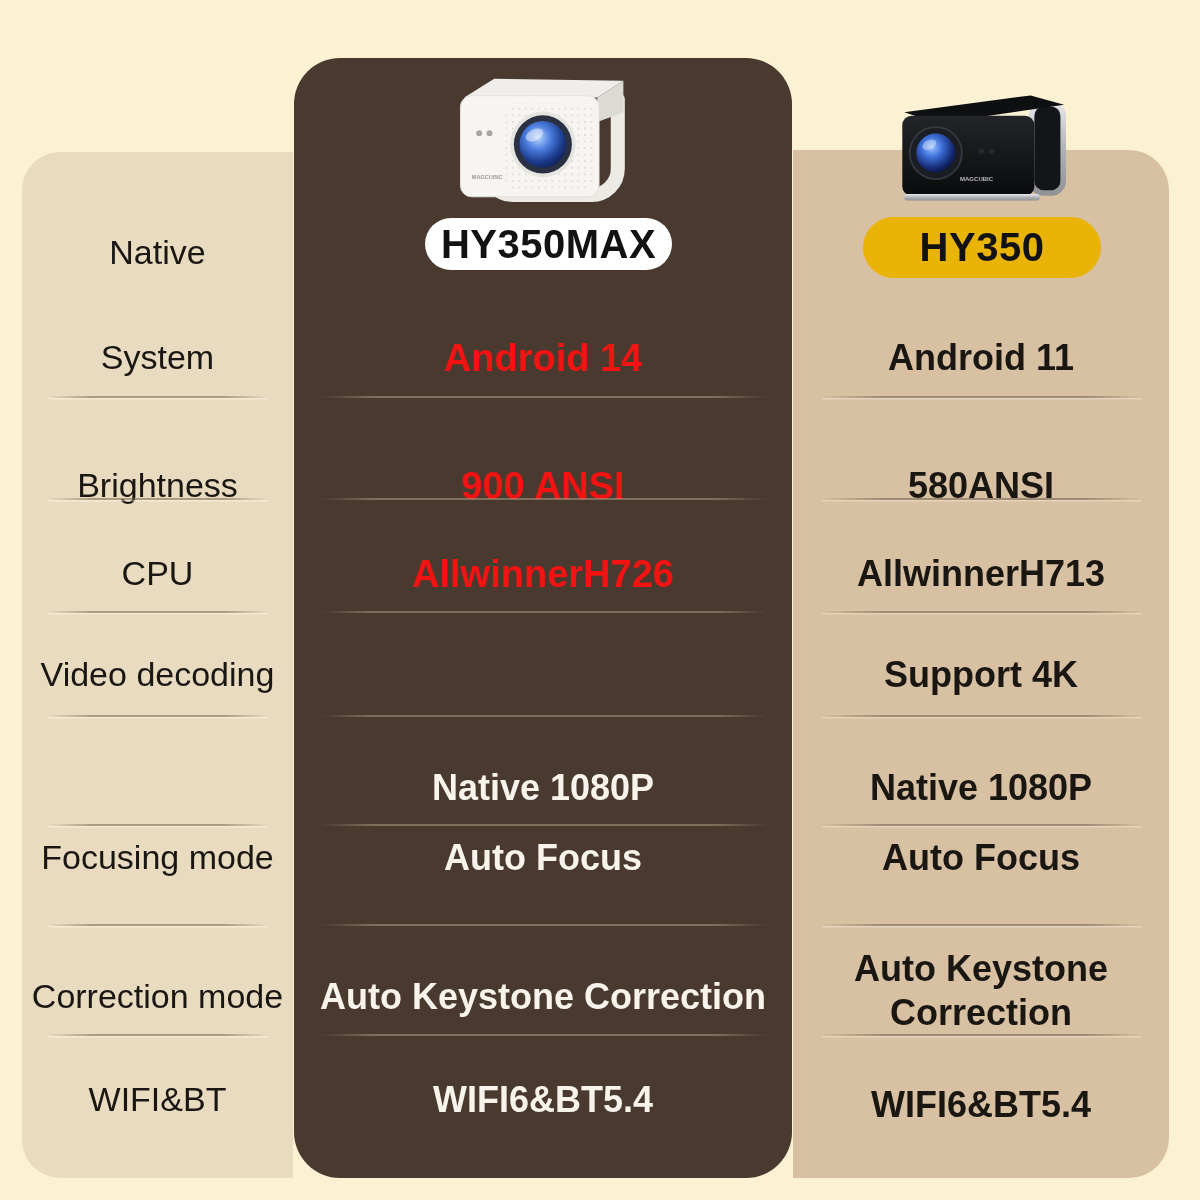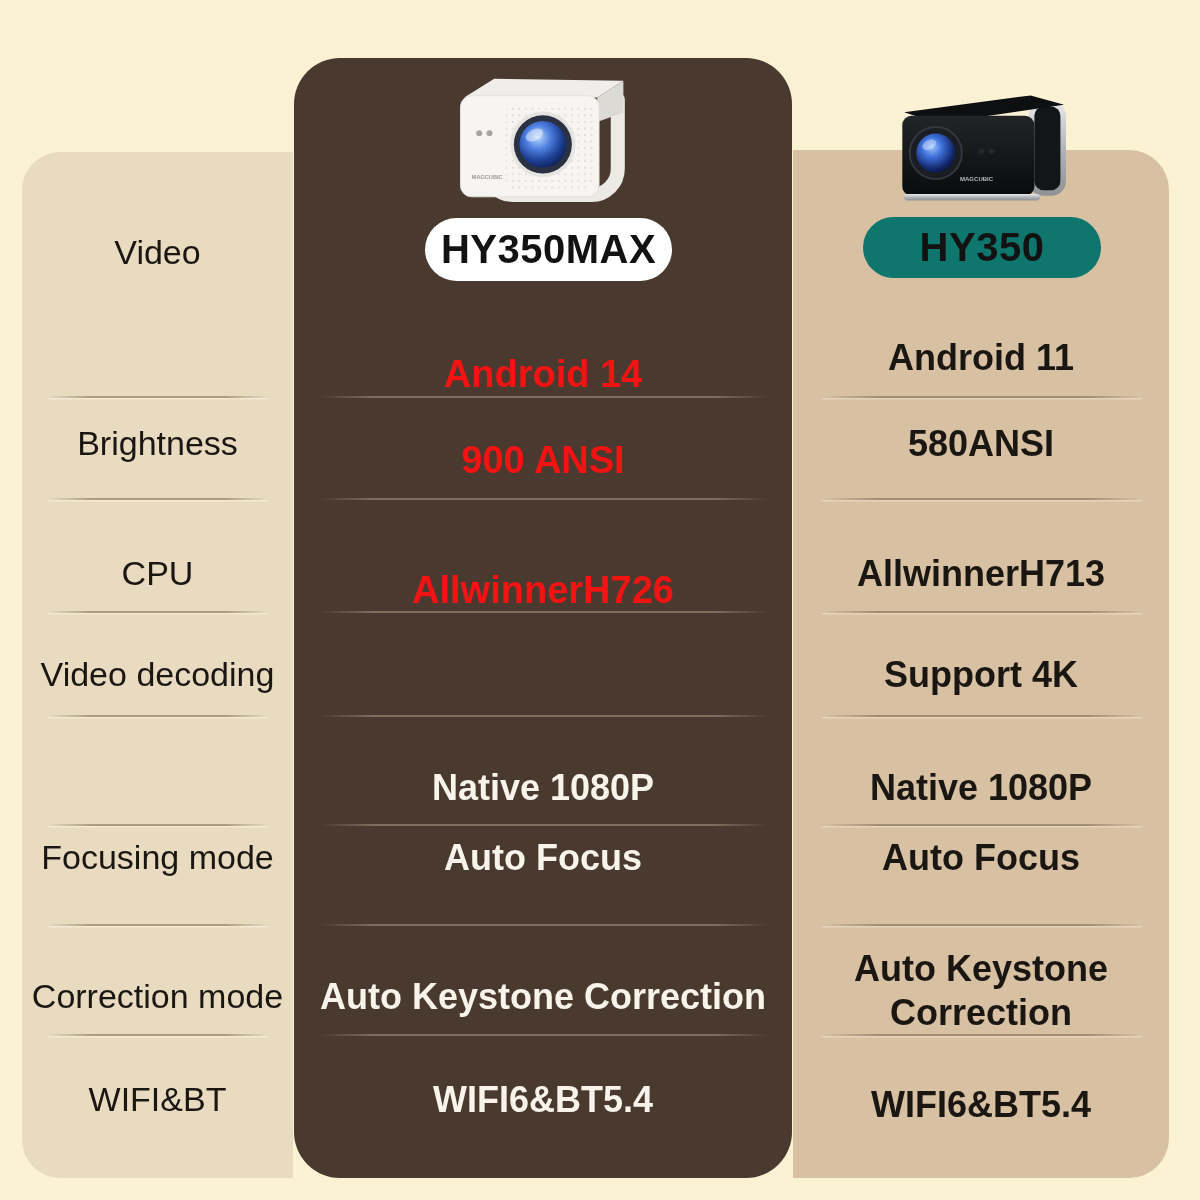--- a/index.html
+++ b/index.html
@@ -9,42 +9,42 @@
     -webkit-font-smoothing:antialiased;
   }
   .panel{position:absolute;}
   .panel-left{left:22px;top:152px;width:271px;height:1026px;background:#E9DBC0;border-radius:38px 0 0 38px;}
   .panel-right{left:793px;top:150px;width:376px;height:1028px;background:#D8C0A2;border-radius:0 40px 40px 0;}
   .panel-center{left:294px;top:58px;width:498px;height:1120px;background:#49392E;border-radius:46px;}
 
   .cell{position:absolute;transform:translateY(-50%);text-align:center;line-height:1.22;}
   .label{left:22px;width:271px;font-size:34px;font-weight:500;color:#1A1713;}
   .mid{left:294px;width:498px;font-size:36px;font-weight:600;color:#F8F4EC;}
-  .mid.red{color:#F31313;font-weight:700;font-size:38px;margin-top:16px;}
+  .mid.red{color:#F31313;font-weight:700;font-size:38px;}
   .rightc{left:800px;width:362px;font-size:36px;font-weight:600;color:#1A1713;}
 
-  .r0{top:253px}.r1{top:358px}.r2{top:444px}.r3{top:574px}.r4{top:675px}
+  .r0{top:253px}.r1{top:358px}.r2{top:486px}.r3{top:574px}.r4{top:675px}
   .r5{top:788px}.r6{top:858px}.r7{top:997px}.r8{top:1100px}
   .rightc.r7{top:991px}.rightc.r8{top:1105px}
 
   .dv{position:absolute;height:2px;border-radius:1px;}
   .dv-l{left:48px;width:220px;
     background:linear-gradient(90deg,rgba(122,102,72,0),rgba(122,102,72,.55) 20%,rgba(122,102,72,.55) 80%,rgba(122,102,72,0));
     box-shadow:0 1.5px 0 rgba(255,250,240,.45);}
   .dv-m{left:320px;width:448px;
     background:linear-gradient(90deg,rgba(215,198,170,0),rgba(215,198,170,.38) 12%,rgba(215,198,170,.38) 88%,rgba(215,198,170,0));}
   .dv-r{left:822px;width:320px;
     background:linear-gradient(90deg,rgba(105,88,66,0),rgba(105,88,66,.5) 18%,rgba(105,88,66,.5) 82%,rgba(105,88,66,0));
     box-shadow:0 1.5px 0 rgba(255,248,234,.35);}
   .t1{top:396px}.t2{top:498px}.t3{top:611px}.t4{top:715px}.t5{top:824px}.t6{top:924px}.t7{top:1034px}
 
   .pill{position:absolute;display:flex;align-items:center;justify-content:center;
     background:#FFFFFF;border-radius:32px;font-weight:700;font-size:40px;color:#121212;letter-spacing:.5px;}
-  .pill-max{left:425px;top:218px;width:247px;height:63px;}
-  .pill-base{left:863px;top:217px;width:238px;height:61px;background:#0f766e;}
+  .pill-max{left:425px;top:218px;width:247px;height:52px;}
+  .pill-base{left:863px;top:217px;width:238px;height:61px;background:#eab308;}
 
   .proj{position:absolute;}
   .proj-white{left:438px;top:60px;width:206px;height:150px;}
   .proj-black{left:893px;top:84px;width:186px;height:126px;}
 </style>
 </head>
 <body>
 
 <div class="canvas">
 
@@ -109,21 +109,22 @@
     <text x="72" y="104" font-size="6.5" font-weight="700" fill="#B9BABD">MAGCUBIC</text>
   </svg>
 
   <div class="pill pill-max">
     <span>HY350MAX</span>
   </div>
   <div class="pill pill-base">
     <span>HY350</span>
   </div>
 
-  <div class="cell label r0">Video</div>
+  <div class="cell label r0">Native</div>
+  <div class="cell label r1">System</div>
   <div class="cell label r2">Brightness</div>
   <div class="cell label r3">CPU</div>
   <div class="cell label r4">Video decoding</div>
   <div class="cell label r6">Focusing mode</div>
   <div class="cell label r7">Correction mode</div>
   <div class="cell label r8">WIFI&amp;BT</div>
 
   <div class="cell mid red r1">Android 14</div>
   <div class="cell mid red r2">900 ANSI</div>
   <div class="cell mid red r3">AllwinnerH726</div>

